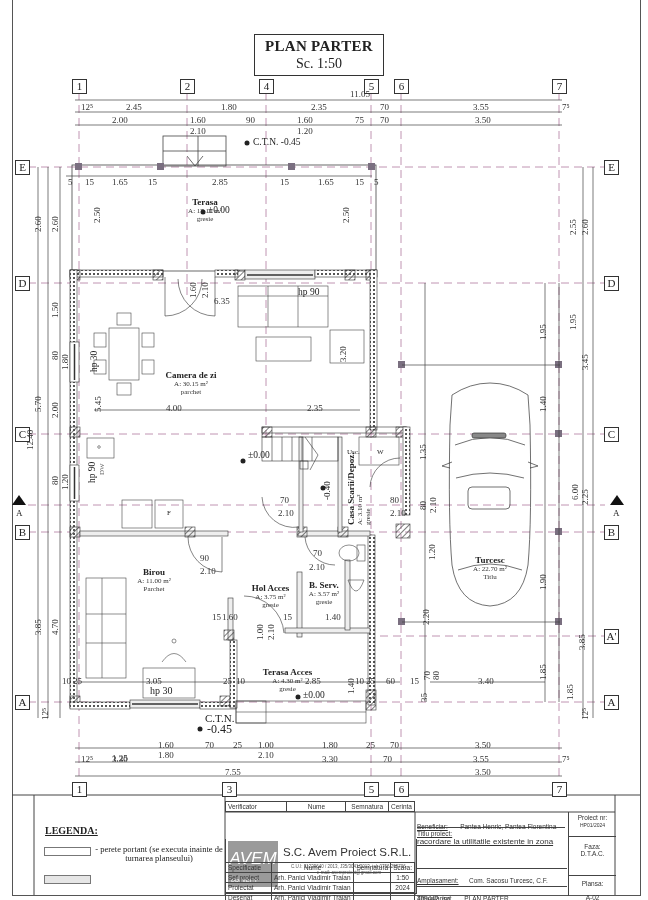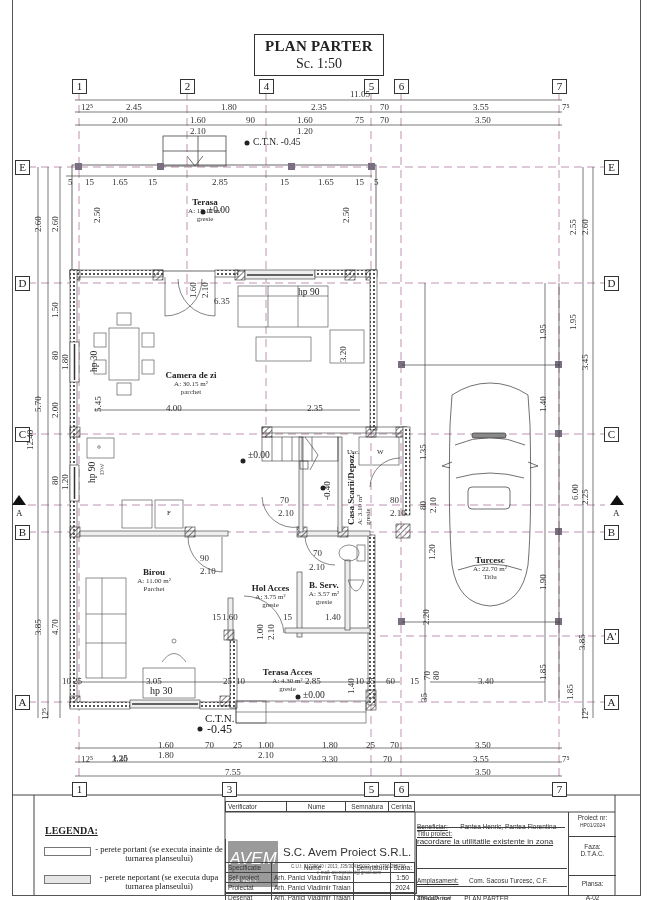--- a/index.html
+++ b/index.html
@@ -480,21 +480,20 @@
 <div class="lbl" style="left:167px;top:509px;font-size:7px">F</div>
 <div class="lbl" style="left:347px;top:448px;font-size:7px">Usc.</div>
 <div class="lbl" style="left:377px;top:448px;font-size:7px">W</div>
 <div class="lbl" style="left:150px;top:685px;font-size:10px">hp 30</div>
 
 <div class="legend">
   <div class="h">LEGENDA:</div>
   <div class="sw" style="top:47px;background:#fff"></div>
   <div class="tx" style="top:45px">- perete portant (se executa inainte de turnarea planseului)</div>
   <div class="sw" style="top:75px;background:#e6e6e6"></div>
-  <div class="tx" style="top:73px">- perete neportant (se executa dupa turnarea planseului)</div>
 </div>
 
 <table class="tb" style="left:225px;top:801px;width:190px">
   <tbody>
       <tr>
     <td style="width:58px">Verificator</td>
     <td style="width:56px;text-align:center">Nume</td>
     <td style="width:38px;text-align:center">Semnatura</td>
     <td style="text-align:center">Cerinta</td>
   </tr>

